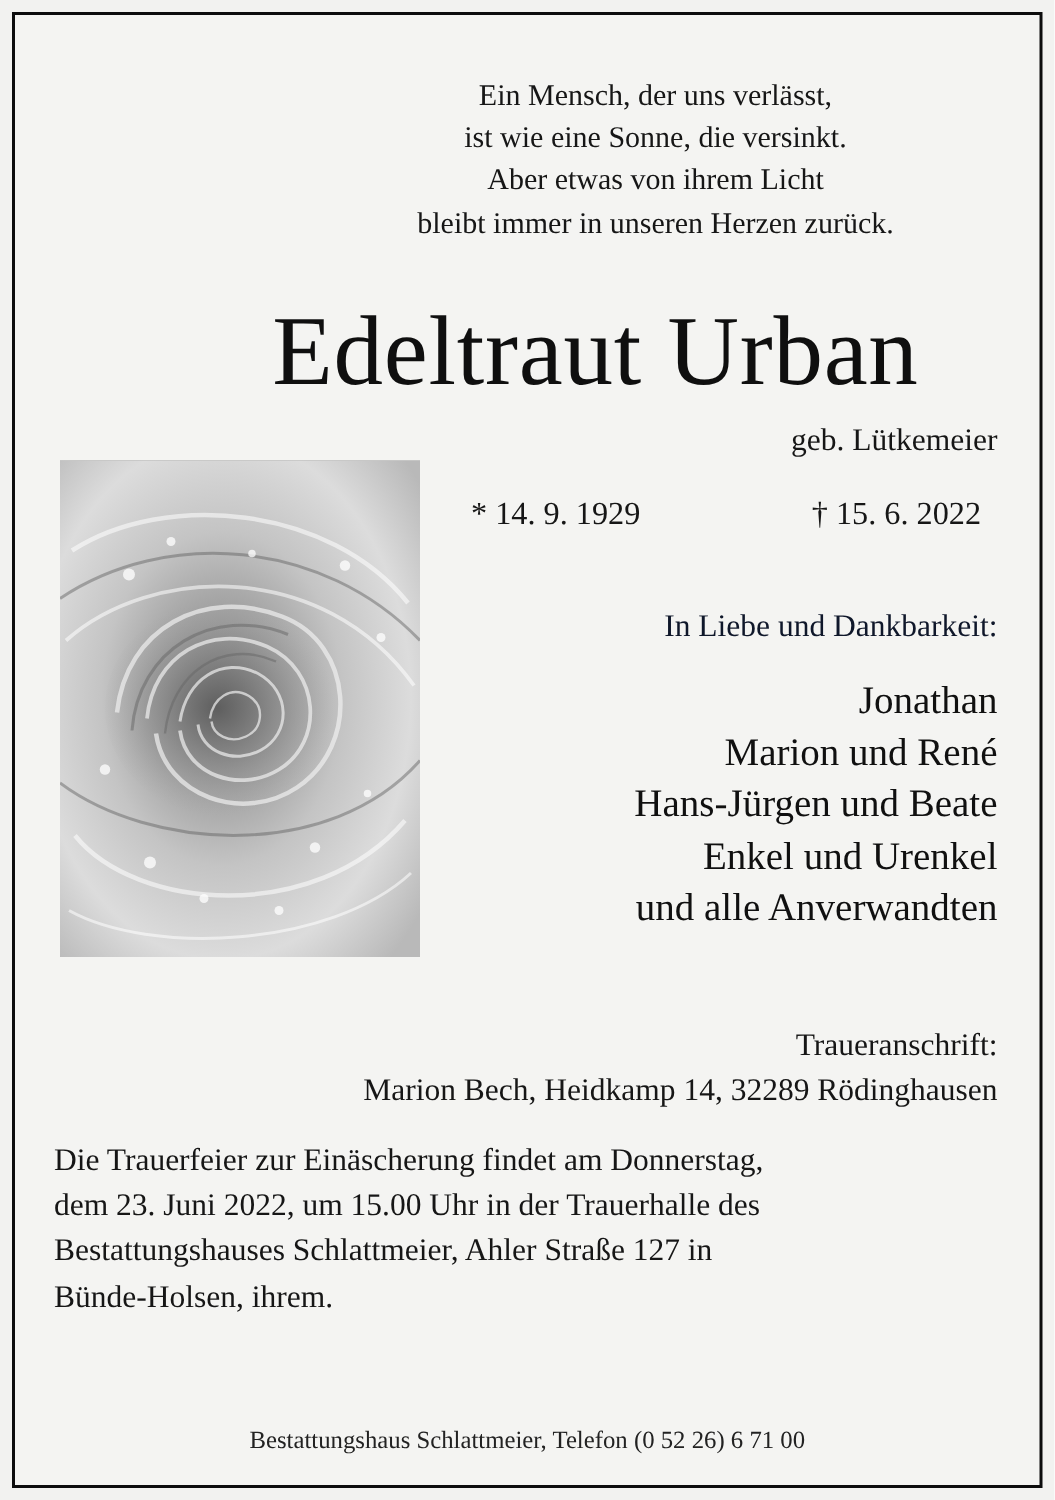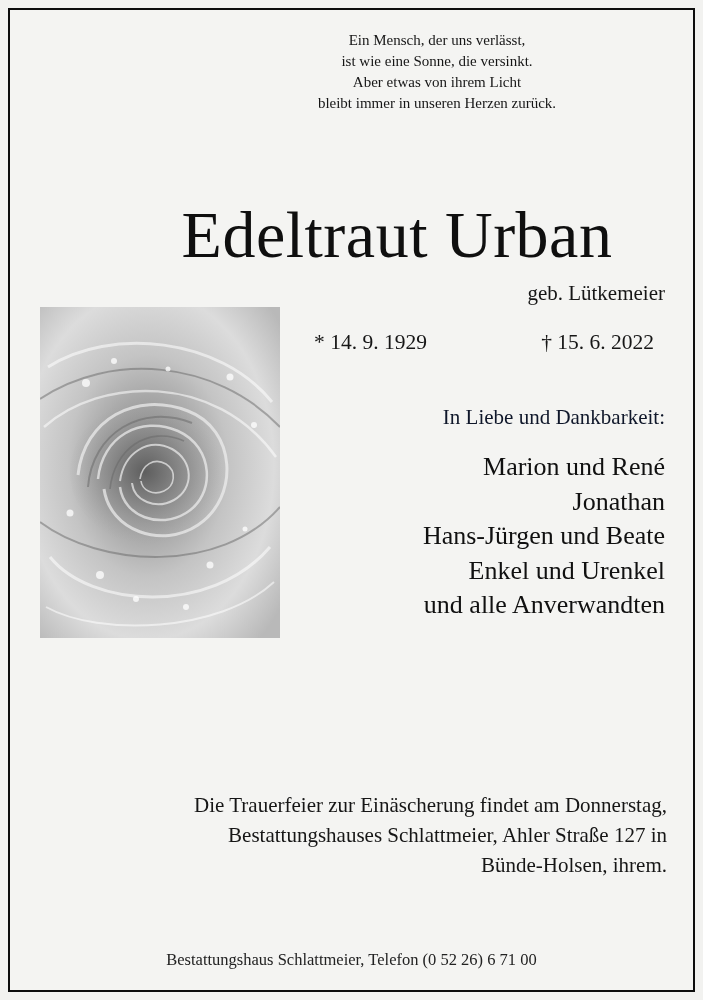--- a/index.html
+++ b/index.html
@@ -30,25 +30,25 @@
     height: 100%;
     border: 2px solid #0d0d0d;
     background: #f4f4f2;
     box-sizing: border-box;
     overflow: hidden;
   }
 
   
   .poem {
     position: absolute;
-    top: 20px;
+    top: 40px;
     right: 26px;
     width: 460px;
     text-align: center;
-    font-size: 15px;
+    font-size: 20px;
     line-height: 1.41;
     color: #161616;
   }
   .poem div { white-space: nowrap; }
 
   
   .name-block {
     position: absolute;
     top: 190px;
     right: 26px;
@@ -123,24 +123,24 @@
     text-align: right;
     font-size: 21px;
     line-height: 1.42;
     color: #161616;
   }
   .address .line2 { white-space: nowrap; }
 
   
   .ceremony {
     position: absolute;
-    top: 780px;
+    top: 748px;
     left: 26px;
     right: 26px;
-    text-align: right;
+    text-align: left;
     font-size: 21px;
     line-height: 1.44;
     color: #161616;
   }
 
   
   .footer {
     position: absolute;
     bottom: 20px;
     left: 26px;
@@ -225,30 +225,35 @@
           <circle cx="170" cy="258" r="3.5"></circle>
           <circle cx="205" cy="222" r="2.5"></circle>
           <circle cx="128" cy="62" r="2.5"></circle>
           <circle cx="146" cy="300" r="3"></circle>
         </g>
       </svg>
     </div>
 
     <div class="family">
       <div class="intro">In Liebe und Dankbarkeit:</div>
+      <div class="member">Jonathan</div>
       <div class="member">Marion und René</div>
-      <div class="member">Jonathan</div>
       <div class="member">Hans-Jürgen und Beate</div>
       <div class="member">Enkel und Urenkel</div>
       <div class="member">und alle Anverwandten</div>
     </div>
 
+    <div class="address">
+      <div>Traueranschrift:</div>
+      <div class="line2">Marion Bech, Heidkamp 14, 32289 Rödinghausen</div>
+    </div>
 
     <div class="ceremony">
       <div>Die Trauerfeier zur Einäscherung findet am Donnerstag,</div>
+      <div>dem 23. Juni 2022, um 15.00 Uhr in der Trauerhalle des</div>
       <div>Bestattungshauses Schlattmeier, Ahler Straße 127 in</div>
       <div>Bünde-Holsen, ihrem.</div>
     </div>
 
     <div class="footer">Bestattungshaus Schlattmeier, Telefon (0 52 26) 6 71 00</div>
 
   </div>
 </div>
 
 </body></html>

